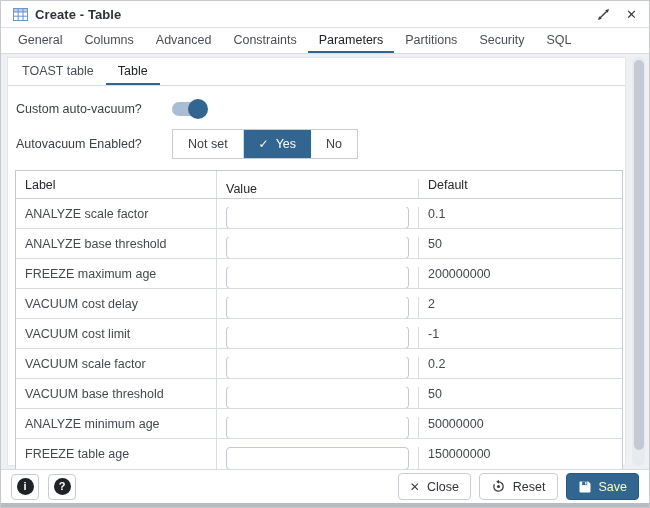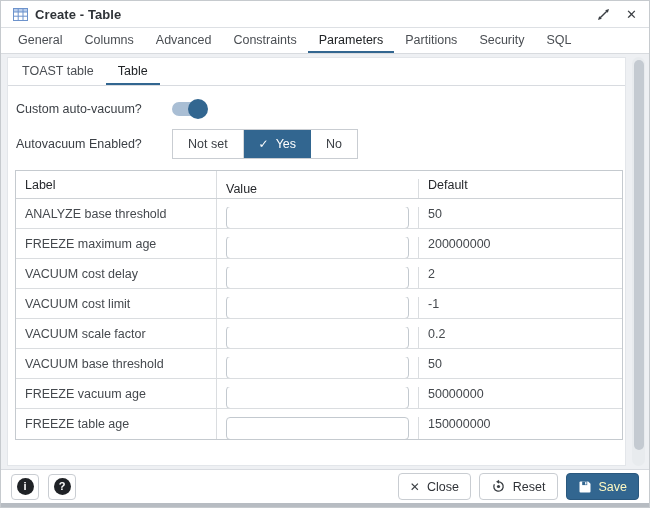--- a/index.html
+++ b/index.html
@@ -154,20 +154,27 @@
       </div>
 
       <div class="grid">
         <div class="g-head">
           <div class="g-col c1">Label</div>
           <div class="g-col c2">Value</div>
           <div class="g-col c3">Default</div>
         </div>
 
         <div class="g-row">
+          <div class="g-col c1">ANALYZE scale factor</div>
+          <div class="g-col c2">
+              <input class="value-input" value="" style="">
+            </div>
+          <div class="g-col c3">0.1</div>
+        </div>
+        <div class="g-row">
           <div class="g-col c1">ANALYZE base threshold</div>
           <div class="g-col c2">
               <input class="value-input" value="" style="">
             </div>
           <div class="g-col c3">50</div>
         </div>
         <div class="g-row">
           <div class="g-col c1">FREEZE maximum age</div>
           <div class="g-col c2">
               <input class="value-input" value="" style="">
@@ -196,21 +203,21 @@
           <div class="g-col c3">0.2</div>
         </div>
         <div class="g-row">
           <div class="g-col c1">VACUUM base threshold</div>
           <div class="g-col c2">
               <input class="value-input" value="" style="">
             </div>
           <div class="g-col c3">50</div>
         </div>
         <div class="g-row">
-          <div class="g-col c1">FREEZE vacuum age</div>
+          <div class="g-col c1">ANALYZE minimum age</div>
           <div class="g-col c2">
               <input class="value-input" value="" style="">
             </div>
           <div class="g-col c3">50000000</div>
         </div>
         <div class="g-row">
           <div class="g-col c1">FREEZE table age</div>
           <div class="g-col c2">
               <input class="value-input" value="" style="">
             </div>

